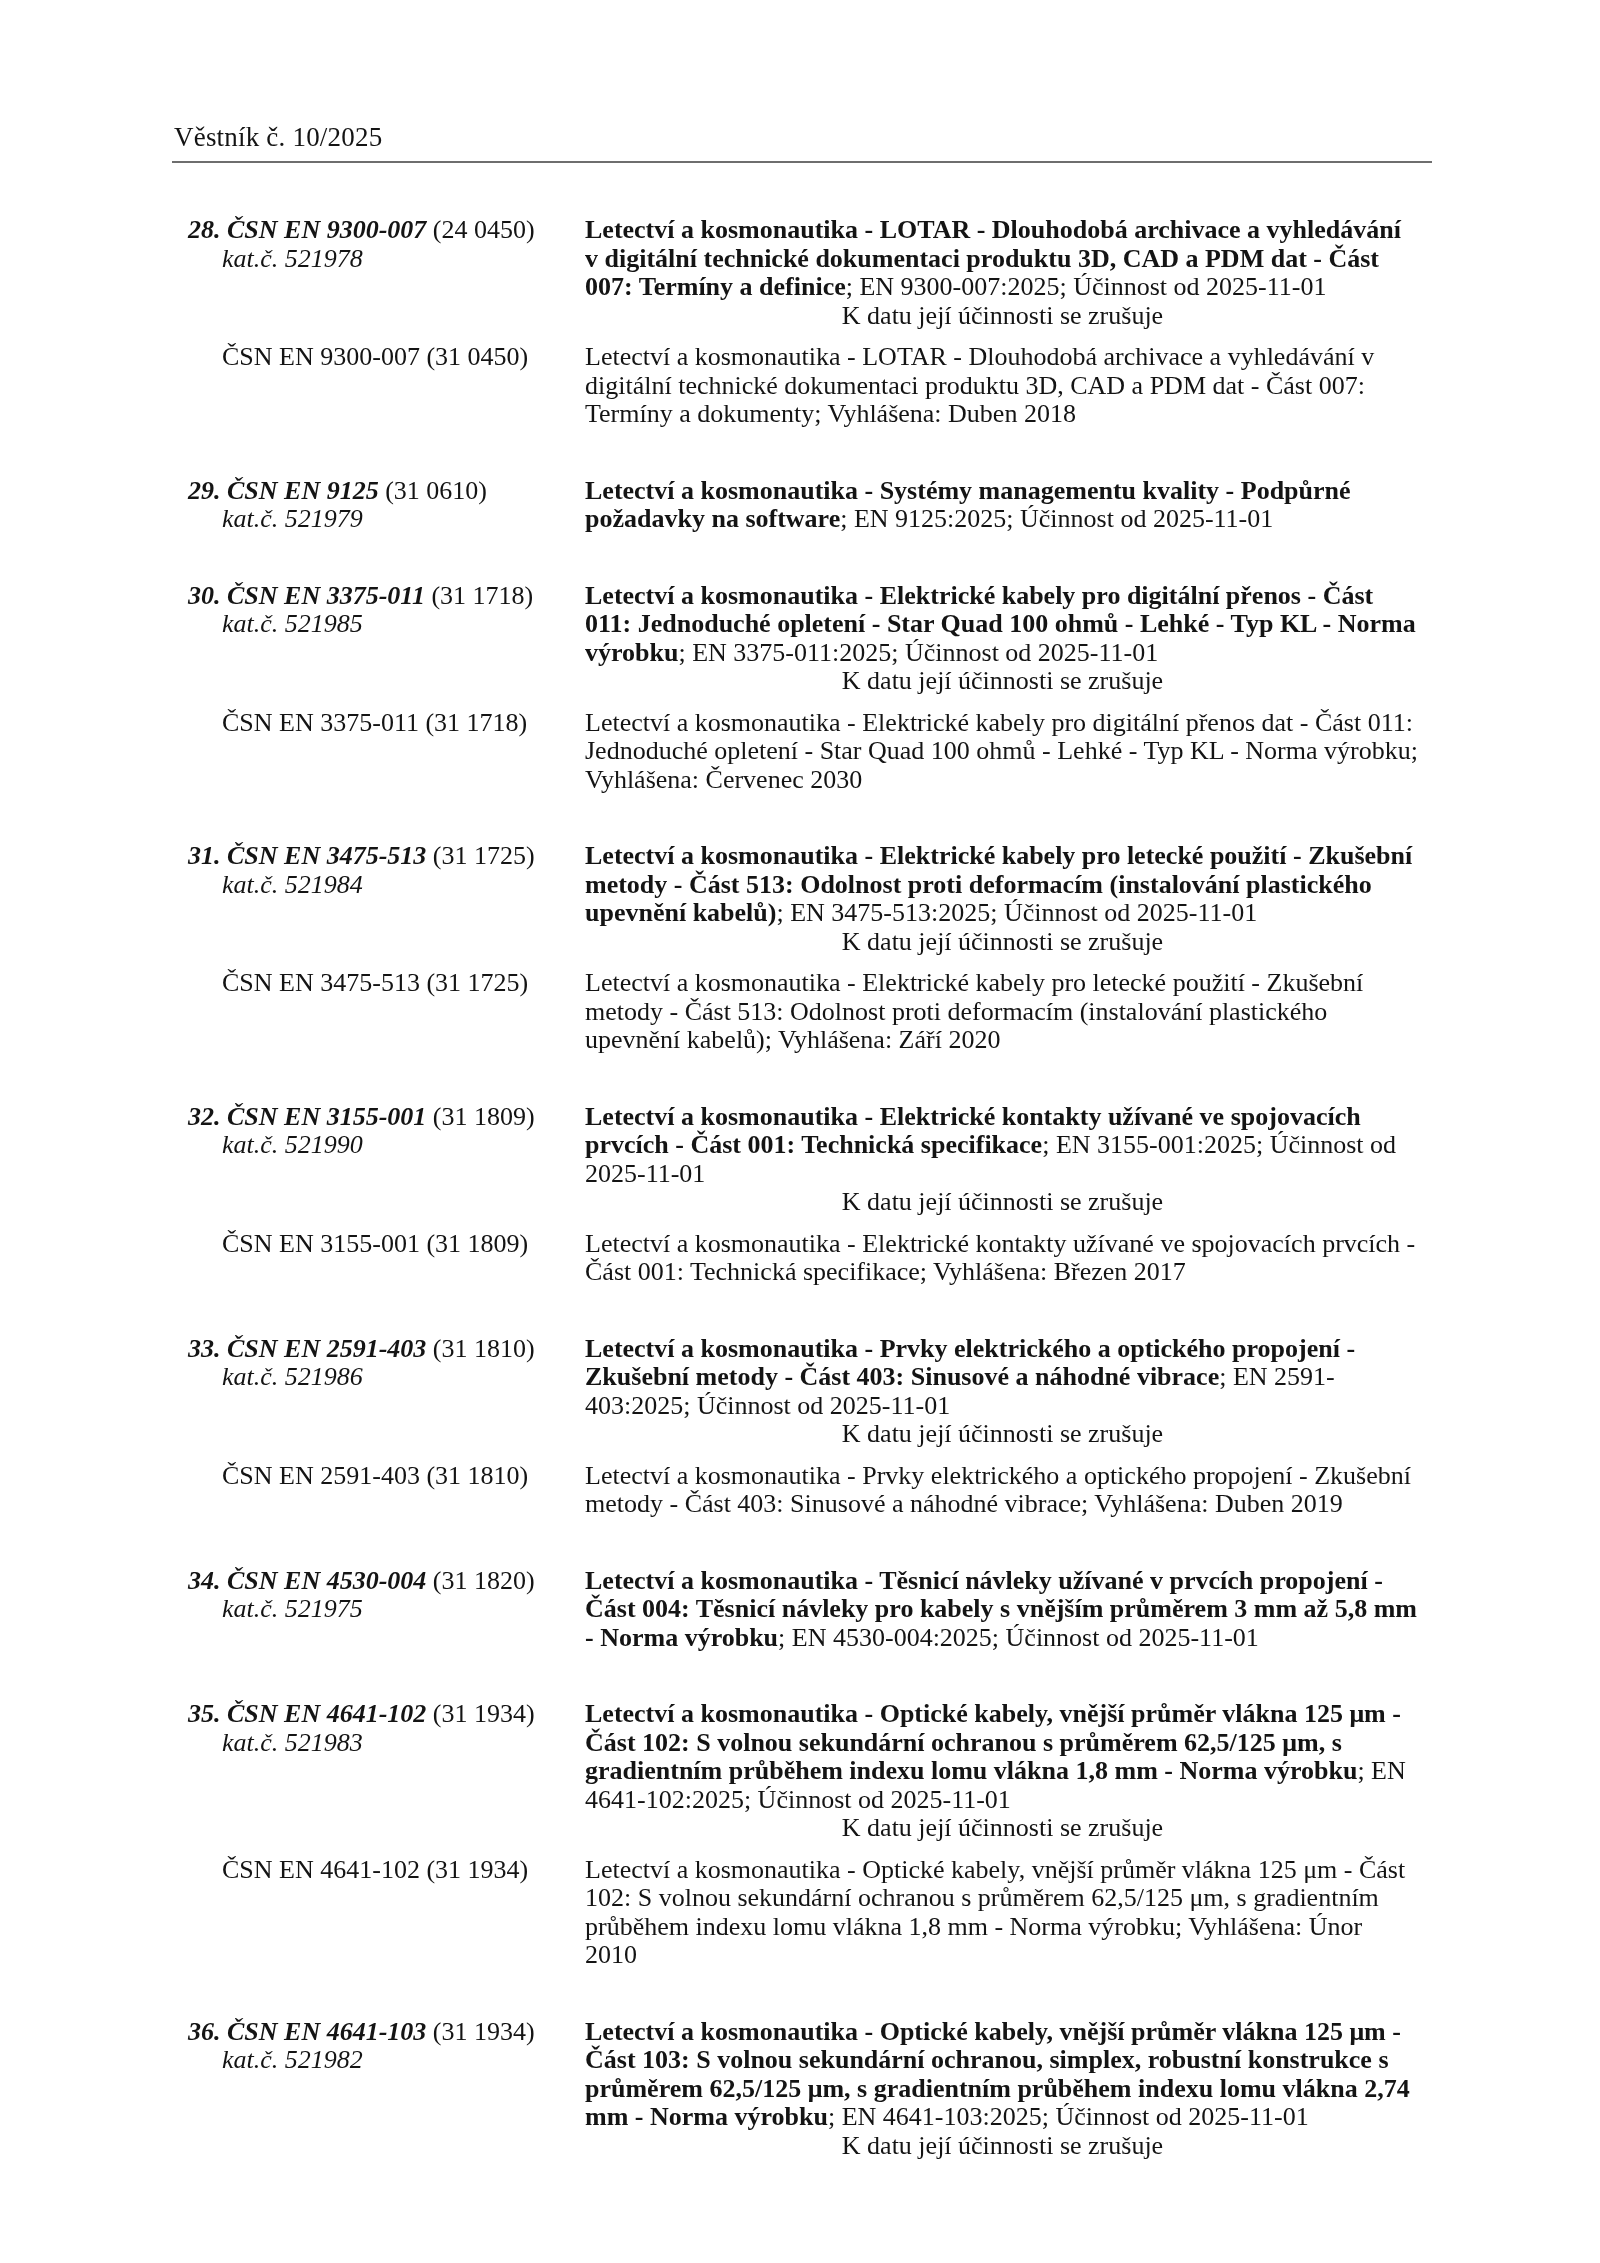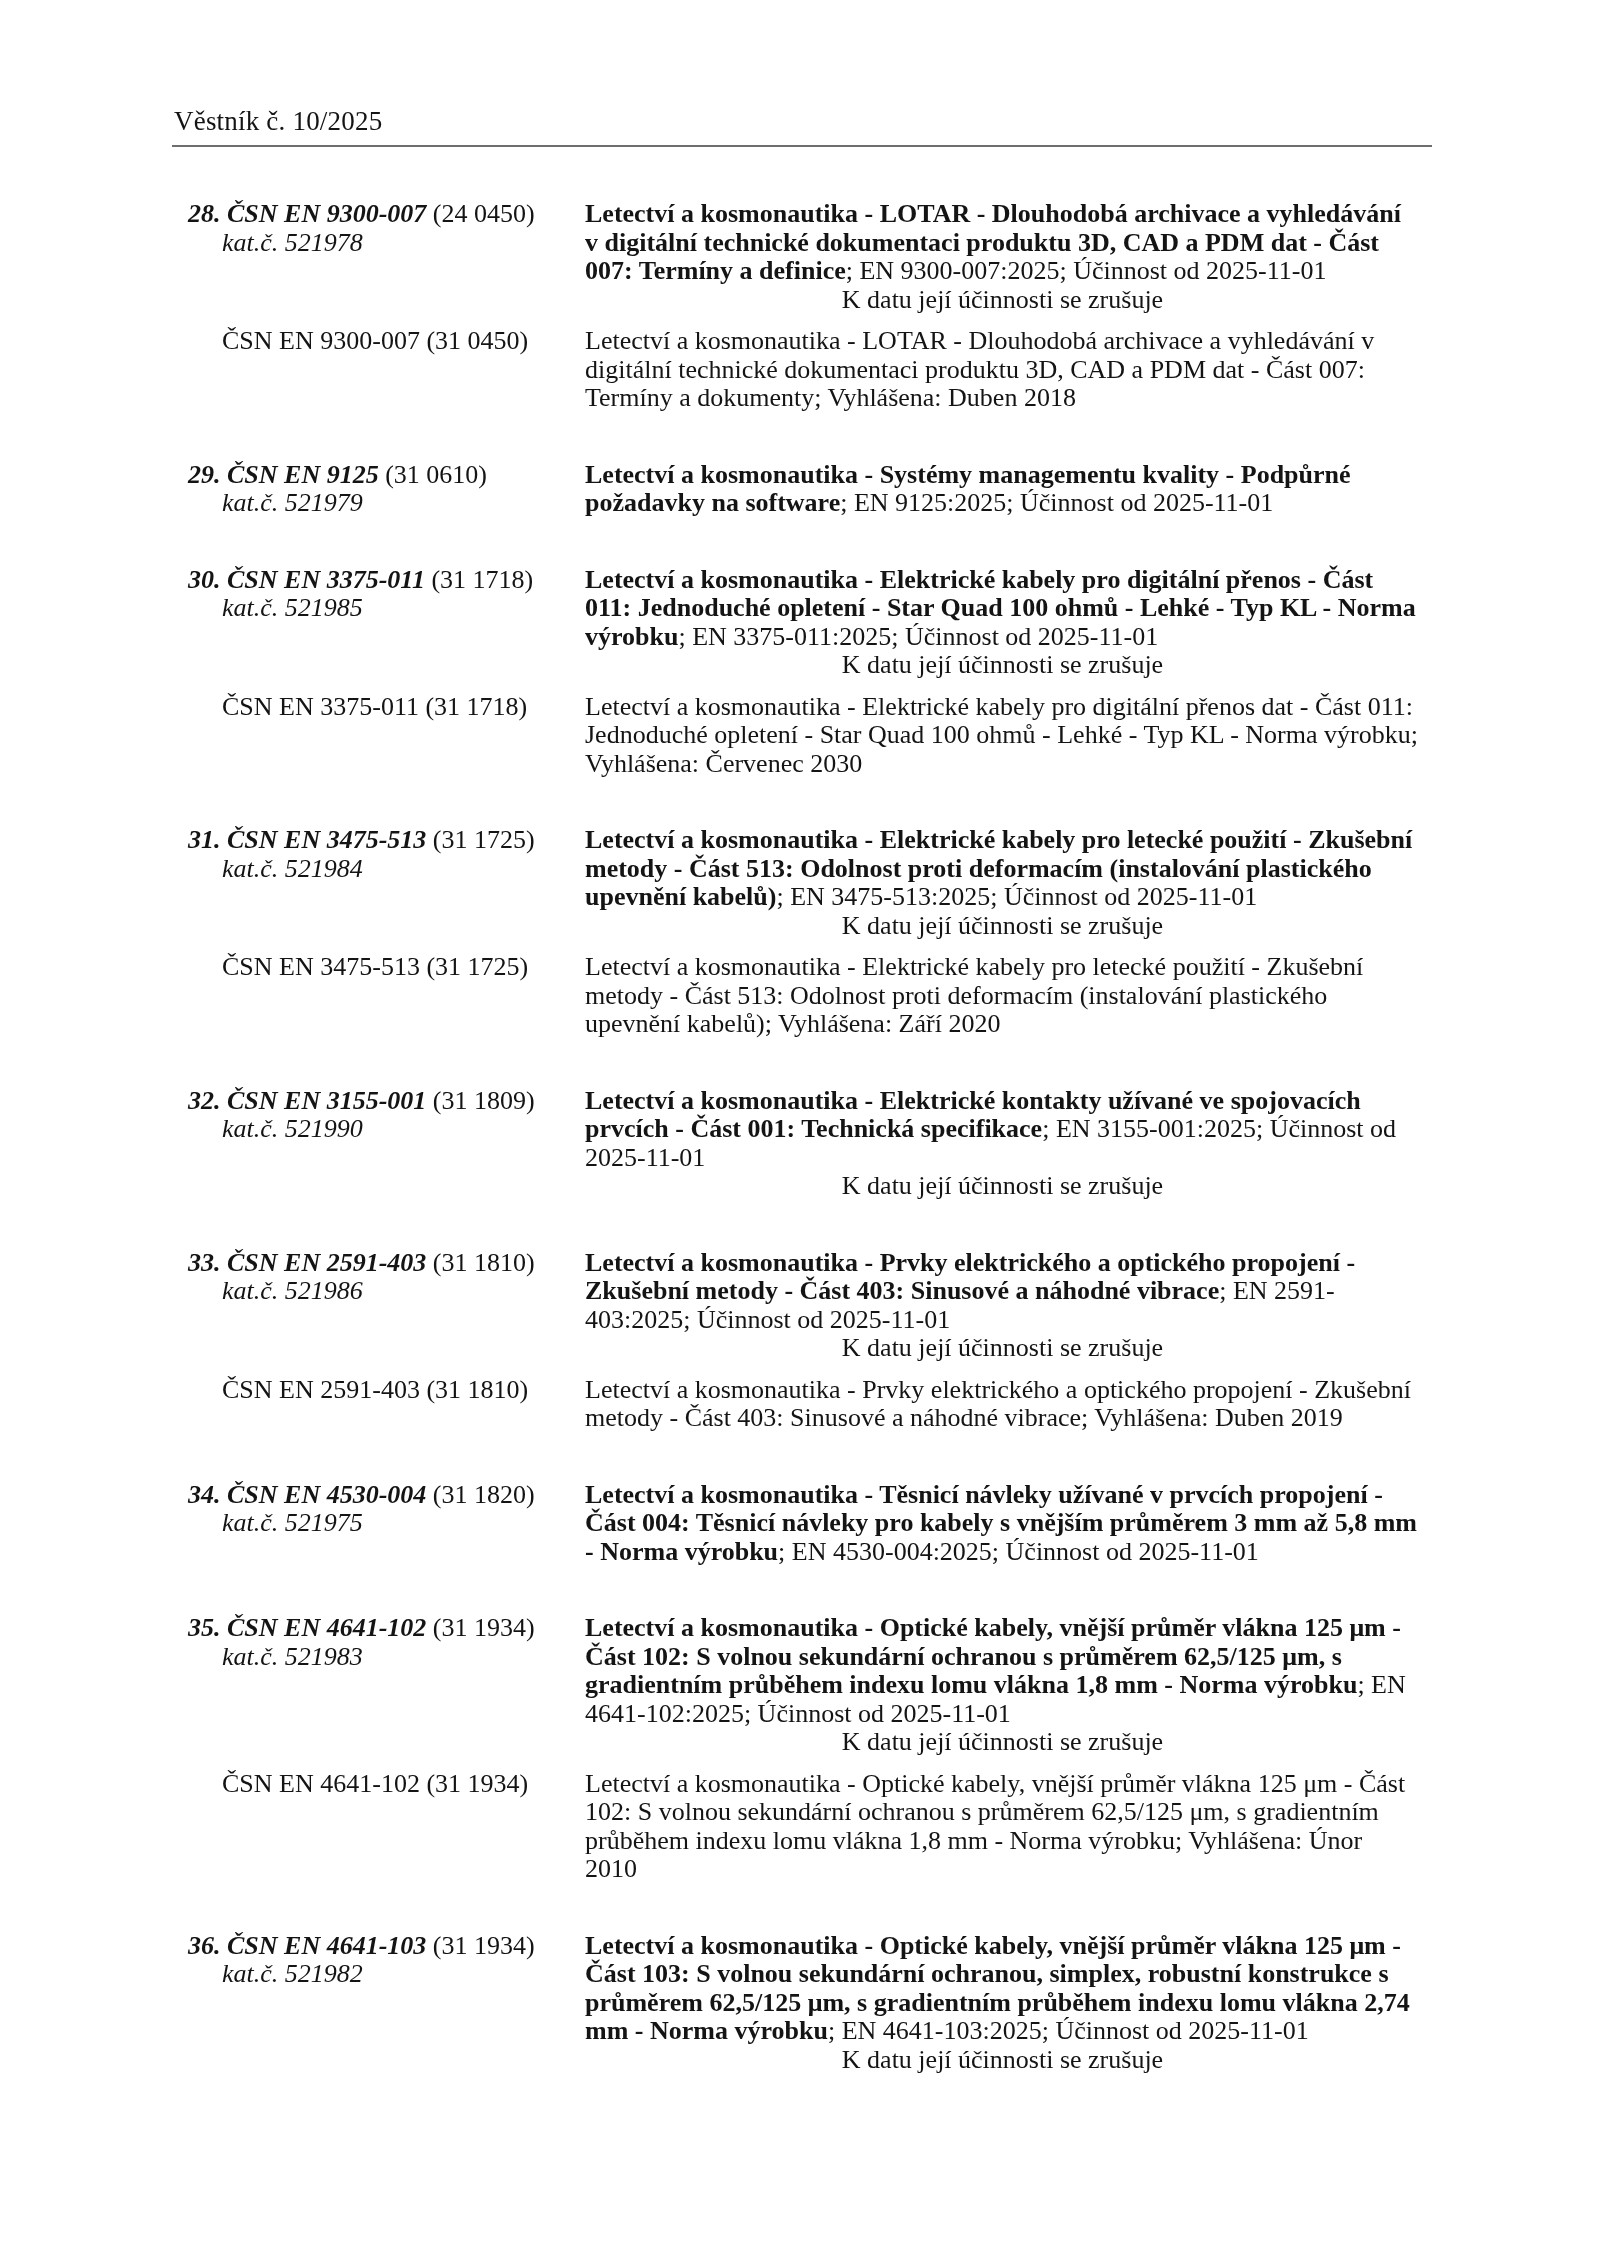--- a/index.html
+++ b/index.html
@@ -5,21 +5,21 @@
   html, body { margin: 0; padding: 0; }
   body {
     width: 1600px; height: 2263px;
     background: #ffffff;
     color: #141414;
     font-family: "Liberation Serif", "DejaVu Serif", serif;
     font-size: 26px;
     line-height: 28.5px;
     position: relative;
   }
-  .page { position: absolute; inset: 0; }
+  .page { position: absolute; inset: 0; margin-top: 16px; }
 
   .header-title {
     position: absolute;
     left: 174px; top: 107px;
     font-size: 27px;
     letter-spacing: 0.2px;
   }
   .header-rule {
     position: absolute;
     left: 172px; top: 145px;
@@ -154,20 +154,24 @@
             <span class="sid">ČSN EN 3155-001</span>
             <span class="cls">(31 1809)</span>
           </div>
           <div class="kat">kat.č. 521990</div>
         </div>
         <div class="right">
           <p class="title"><b class="lead">Letectví a kosmonautika - Elektrické kontakty užívané ve spojovacích prvcích - Část 001: Technická specifikace</b><span>; EN 3155-001:2025; Účinnost od 2025-11-01</span></p>
           <div class="note">K datu její účinnosti se zrušuje</div>
         </div>
       </div>
+      <div class="grid-row row2">
+        <div class="left sec-left">ČSN EN 3155-001 (31 1809)</div>
+        <div class="right">Letectví a kosmonautika - Elektrické kontakty užívané ve spojovacích prvcích - Část 001: Technická specifikace; Vyhlášena: Březen 2017</div>
+      </div>
     </div>
 
     <div class="entry">
       <div class="grid-row">
         <div class="left">
           <div class="idline">
             <span class="num">33.</span>
             <span class="sid">ČSN EN 2591-403</span>
             <span class="cls">(31 1810)</span>
           </div>

